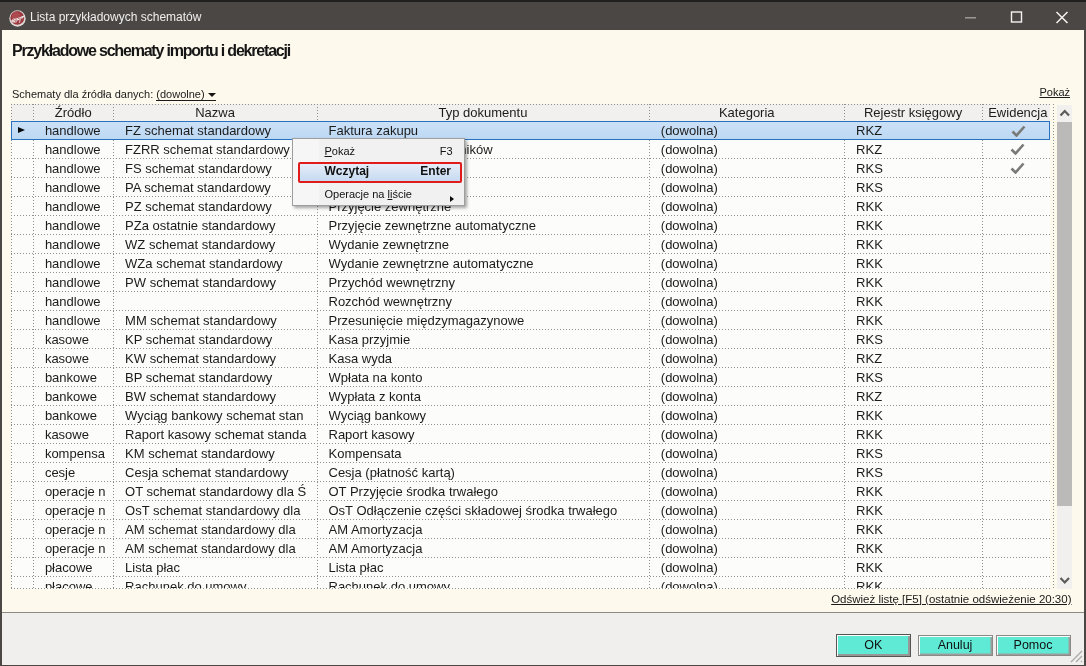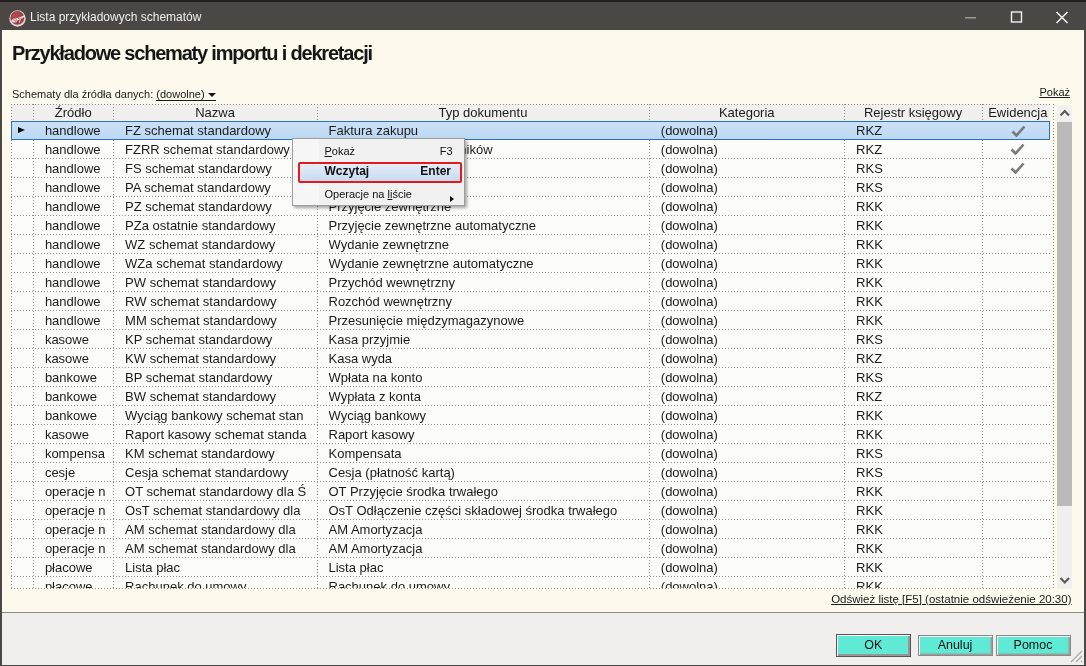--- a/index.html
+++ b/index.html
@@ -1,21 +1,21 @@
 <!DOCTYPE html>
 <html><head><meta charset="utf-8"><style>
 *{margin:0;padding:0;box-sizing:border-box}
 html,body{width:1086px;height:666px;overflow:hidden}
 body{position:relative;background:#4a4745;font-family:"Liberation Sans",sans-serif;-webkit-font-smoothing:antialiased}
 .titlebar{position:absolute;left:0;top:0;width:1086px;height:30px;background:#4a4745;border-top:2px solid #211f1e}
 .title{position:absolute;left:30px;top:8px;font-size:12px;color:#f0efee}
 .tico{position:absolute;left:9px;top:8px}
 .wbtn{position:absolute;top:0;height:30px}
 .content{position:absolute;left:2px;top:30px;width:1082px;height:582px;background:#fdf9ec}
-.h1{position:absolute;left:12px;top:41.5px;font-size:20px;font-weight:bold;color:#161616;letter-spacing:-1.2px}
+.h1{position:absolute;left:12px;top:41.5px;font-size:16px;font-weight:bold;color:#161616;letter-spacing:-1.2px}
 .filter{position:absolute;left:12px;top:87.5px;font-size:11px;color:#1a1a1a}
 .lnk{color:#1a1a1a;display:inline-block;border-bottom:1px solid #1a1a1a;line-height:11px}
 .pokaz{position:absolute;right:16px;top:85.5px;font-size:11px;color:#1a1a1a;text-decoration:underline}
 .refresh{position:absolute;right:14.5px;top:593px;font-size:11.5px;color:#1a1a1a;text-decoration:underline}
 .table{position:absolute;left:11.0px;top:104.0px;width:1039px;height:484.5px;background:#fcfcfb;font-size:13px;color:#1b1b1b}
 .hdr{position:absolute;left:0;top:0;width:100%;height:16.6px;background:#f1f0ee}
 .hc{position:absolute;top:0;height:16.6px;line-height:17.6px;text-align:center;white-space:nowrap;overflow:hidden}
 .rows{position:absolute;left:0;top:16.6px;width:100%;height:467.9px;overflow:hidden}
 .row{position:absolute;left:0;width:100%}
 .c{position:absolute;top:0;height:100%;line-height:19.00px;white-space:nowrap;overflow:hidden}
@@ -135,21 +135,20 @@
       </div>
 <div class="row" style="top:152.00px;height:19.00px">
         <div class="c" style="left:33.9px;width:68.5px">handlowe</div>
         <div class="c" style="left:114.1px;width:190.7px">PW schemat standardowy</div>
         <div class="c" style="left:317.5px;width:320.6px">Przychód wewnętrzny</div>
         <div class="c" style="left:649.8px;width:183.6px">(dowolna)</div>
         <div class="c" style="left:845.1px;width:125.6px">RKK</div>
       </div>
 <div class="row" style="top:171.00px;height:19.00px">
         <div class="c" style="left:33.9px;width:68.5px">handlowe</div>
-        <div class="c" style="left:114.1px;width:190.7px">RW schemat standardowy</div>
         <div class="c" style="left:317.5px;width:320.6px">Rozchód wewnętrzny</div>
         <div class="c" style="left:649.8px;width:183.6px">(dowolna)</div>
         <div class="c" style="left:845.1px;width:125.6px">RKK</div>
       </div>
 <div class="row" style="top:190.00px;height:19.00px">
         <div class="c" style="left:33.9px;width:68.5px">handlowe</div>
         <div class="c" style="left:114.1px;width:190.7px">MM schemat standardowy</div>
         <div class="c" style="left:317.5px;width:320.6px">Przesunięcie międzymagazynowe</div>
         <div class="c" style="left:649.8px;width:183.6px">(dowolna)</div>
         <div class="c" style="left:845.1px;width:125.6px">RKK</div>

